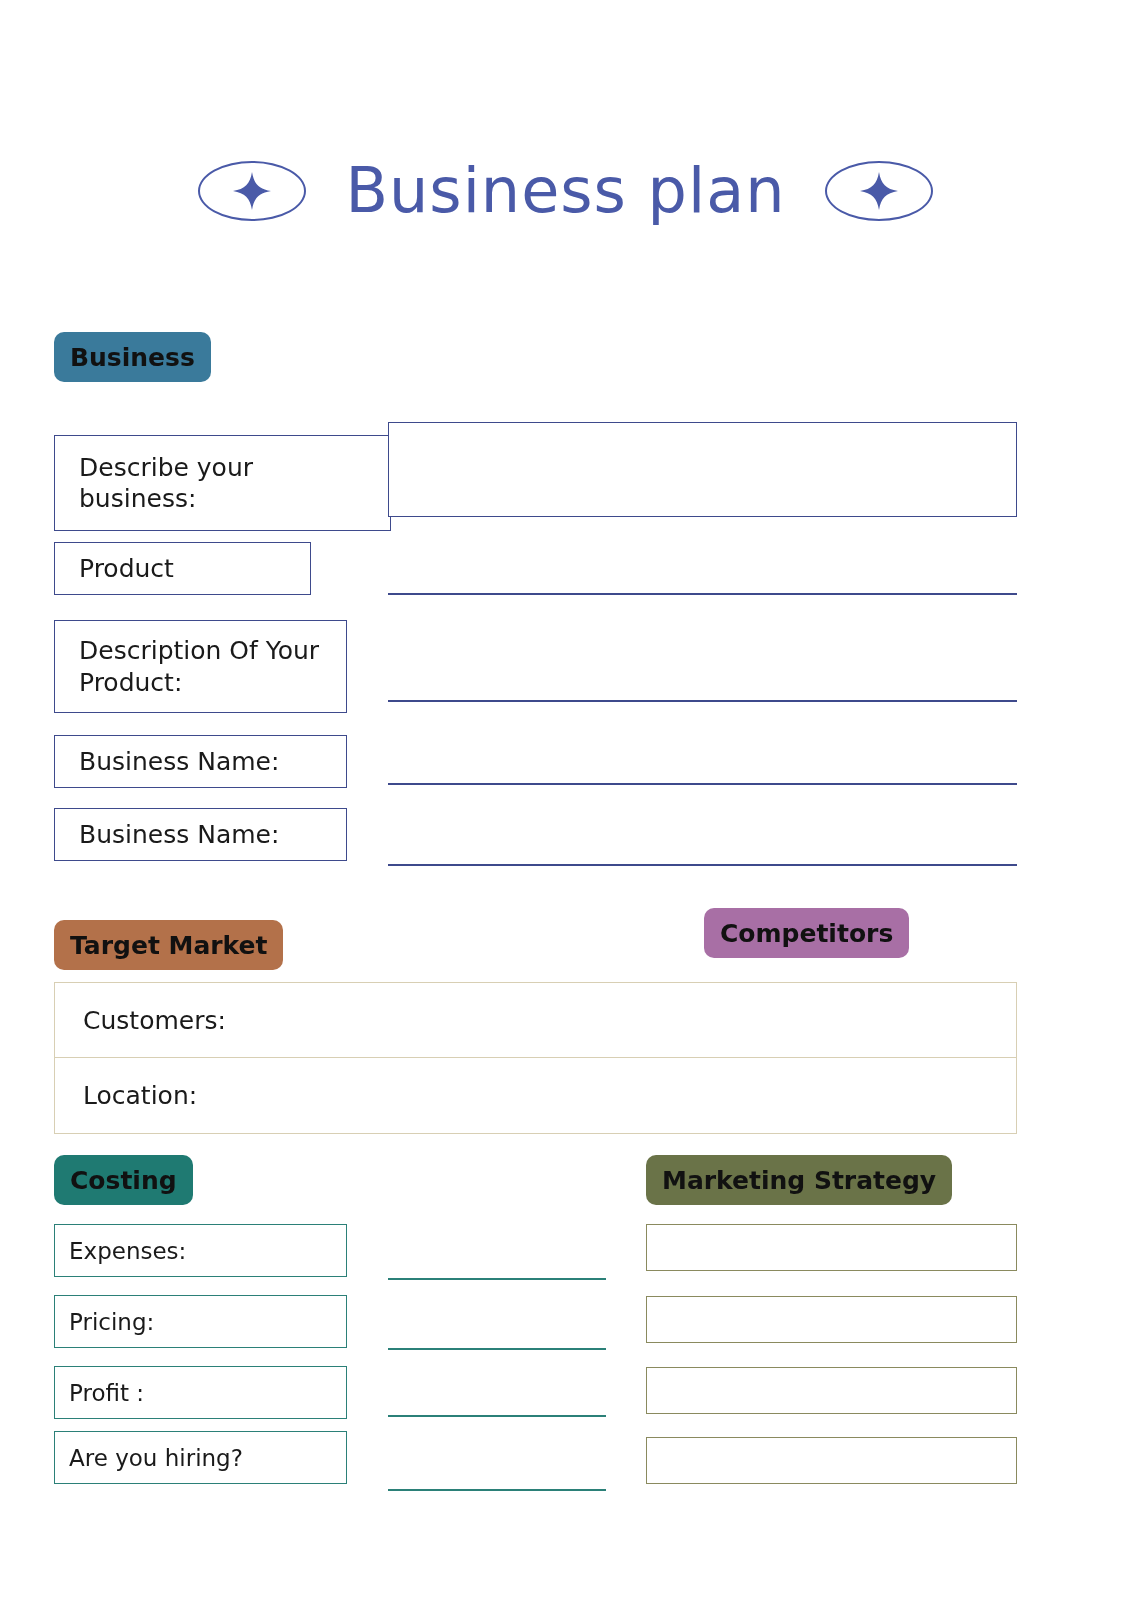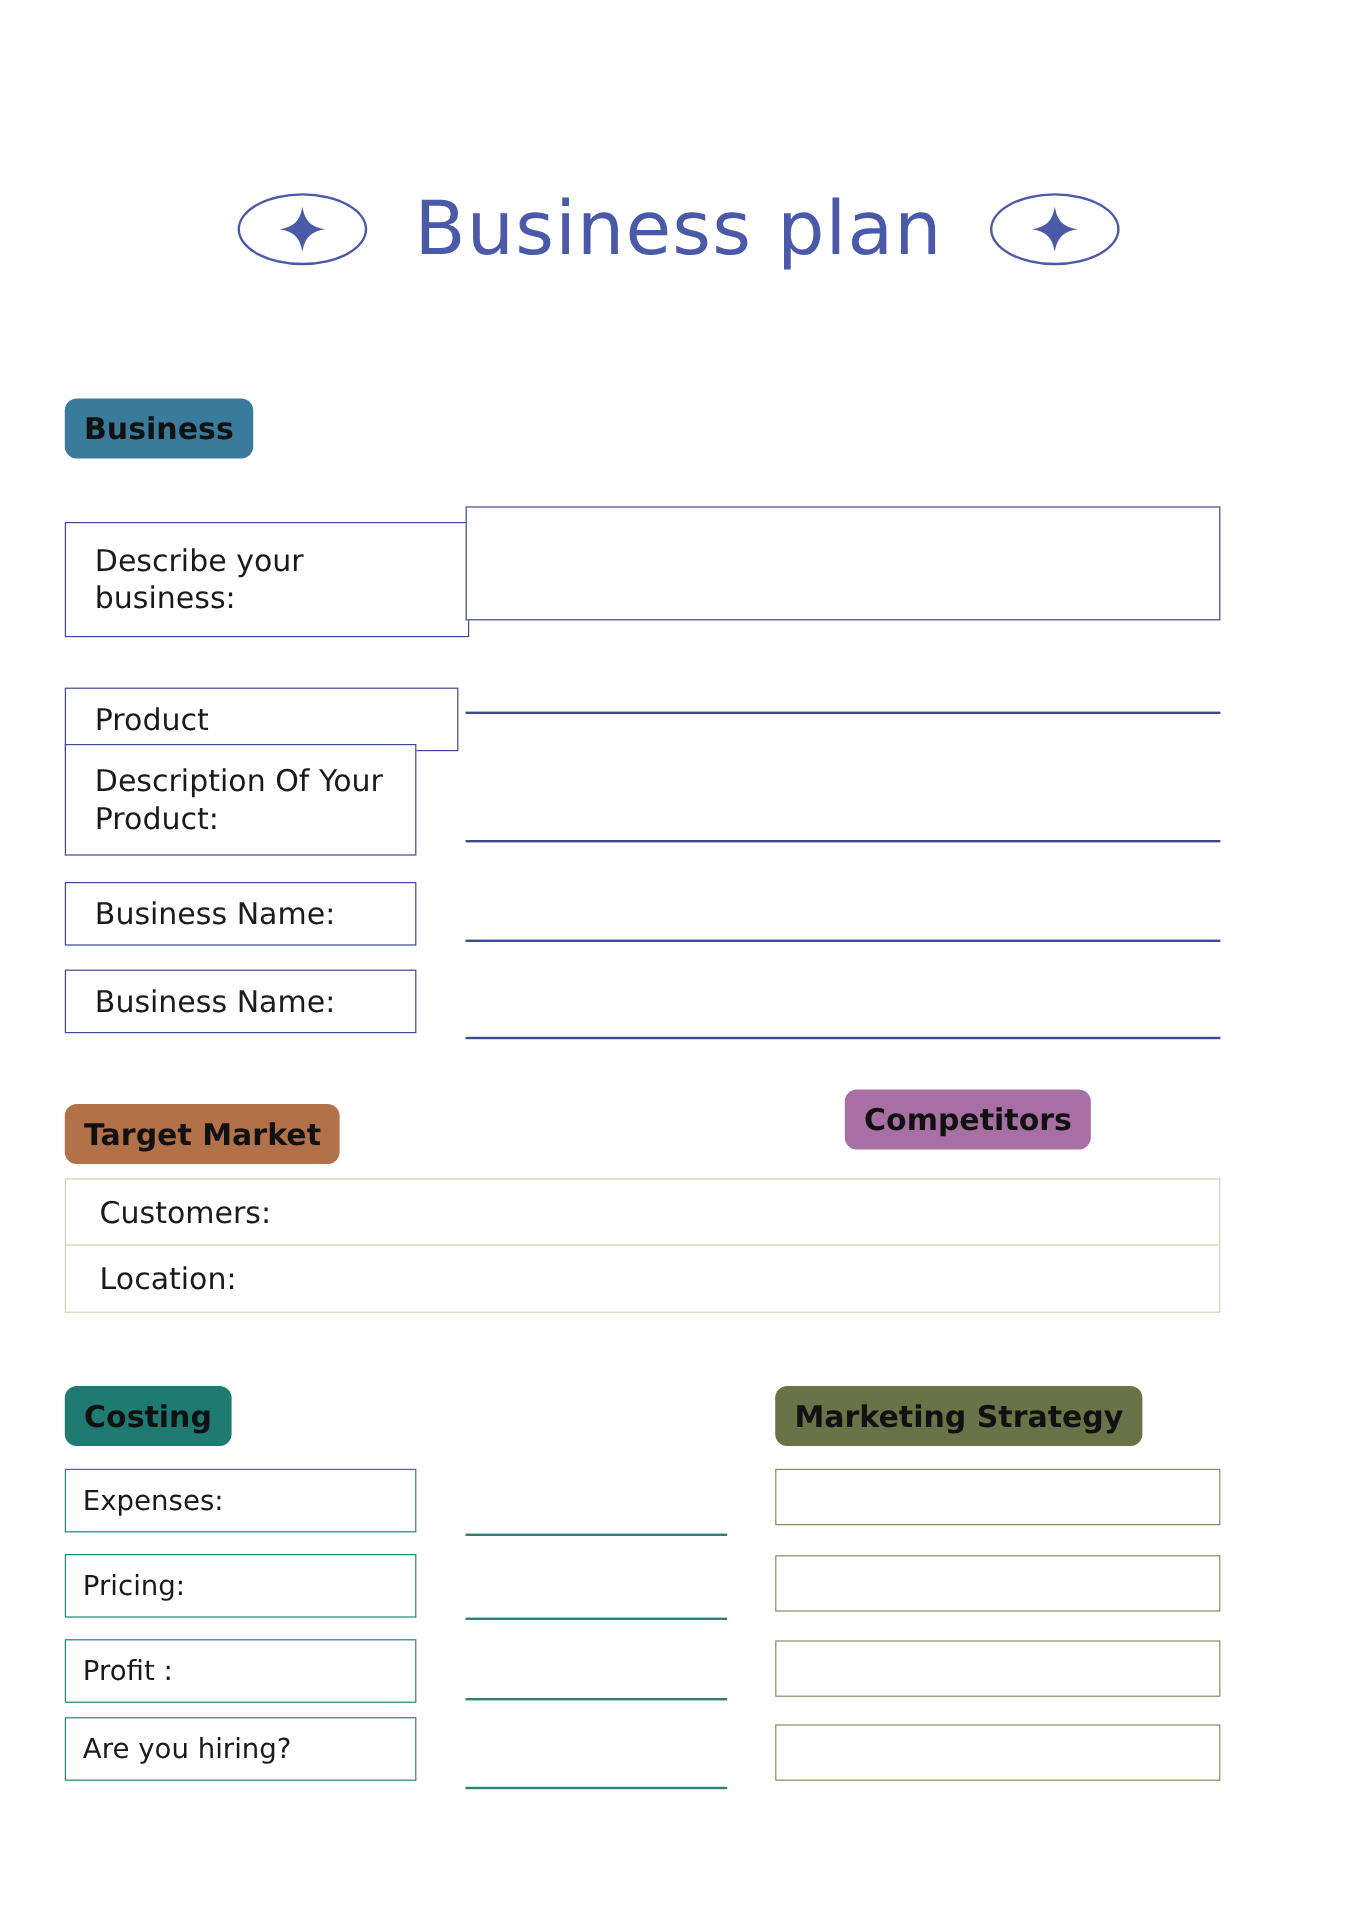--- a/index.html
+++ b/index.html
@@ -84,38 +84,38 @@
     border: 1.5px solid #3e4a8c;
     background: #ffffff;
   }
   .rule {
     position: absolute;
     border-bottom: 2px solid #3e4a8c;
   }
 
   
   .b-lbl1 { left: 54px;  top: 435px; width: 337px; height: 96px; }
-  .b-lbl2 { left: 54px;  top: 542px; width: 328px; height: 53px; margin-top: 31px; }
+  .b-lbl2 { left: 54px;  top: 542px; width: 257px; height: 53px; }
   .b-lbl3 { left: 54px;  top: 620px; width: 293px; height: 93px; }
   .b-lbl4 { left: 54px;  top: 735px; width: 293px; height: 53px; }
   .b-lbl5 { left: 54px;  top: 808px; width: 293px; height: 53px; }
 
   .b-box1 { left: 388px; top: 422px; width: 629px; height: 95px; }
   .b-rule2 { left: 388px; top: 593px; width: 629px; }
   .b-rule3 { left: 388px; top: 700px; width: 629px; }
   .b-rule4 { left: 388px; top: 783px; width: 629px; }
   .b-rule5 { left: 388px; top: 864px; width: 629px; }
 
   
   .tm-box {
     position: absolute;
     left: 54px;
     top: 982px;
     width: 963px;
-    height: 112px;
+    height: 152px;
     border: 1.5px solid #d8cfb4;
     background: #ffffff;
   }
   .tm-row {
     height: 50%;
     display: flex;
     align-items: center;
     padding-left: 28px;
     font-size: 25px;
     color: #1a1a1a;

